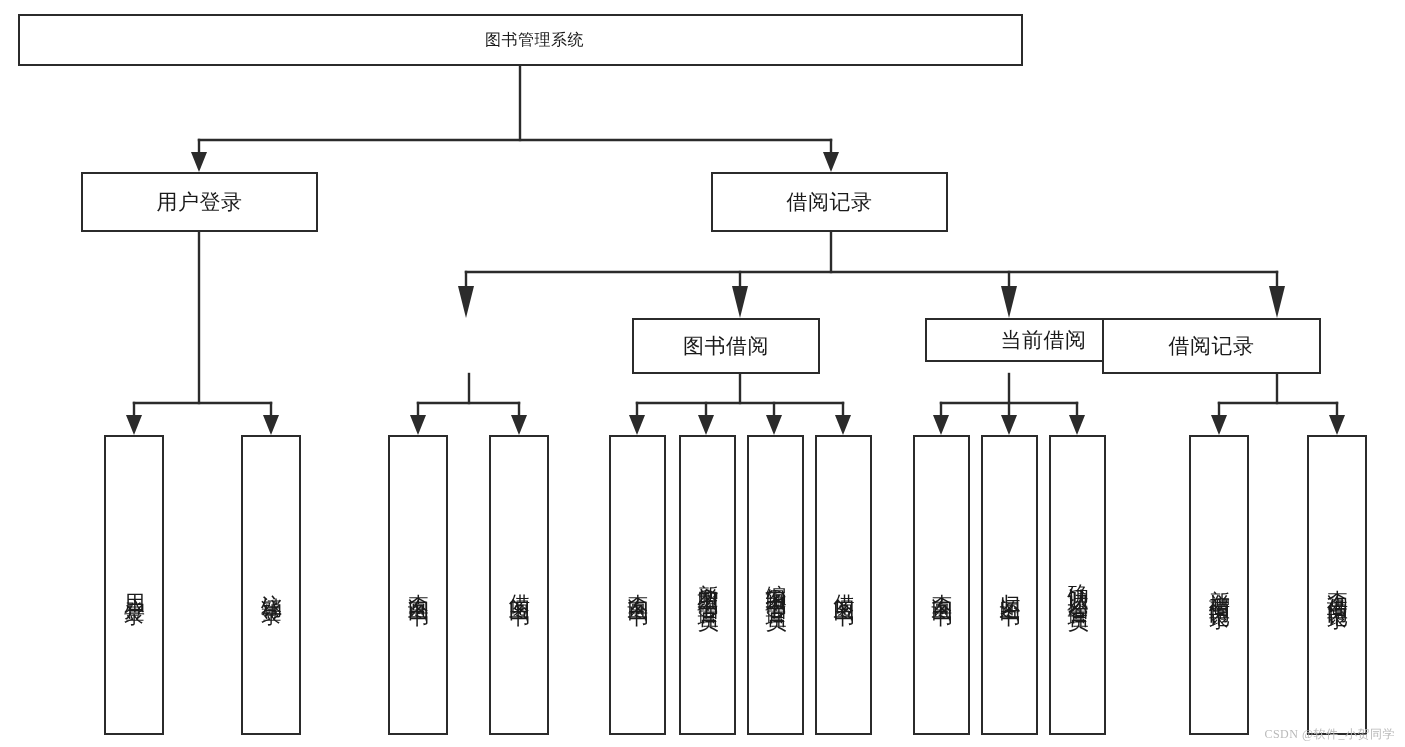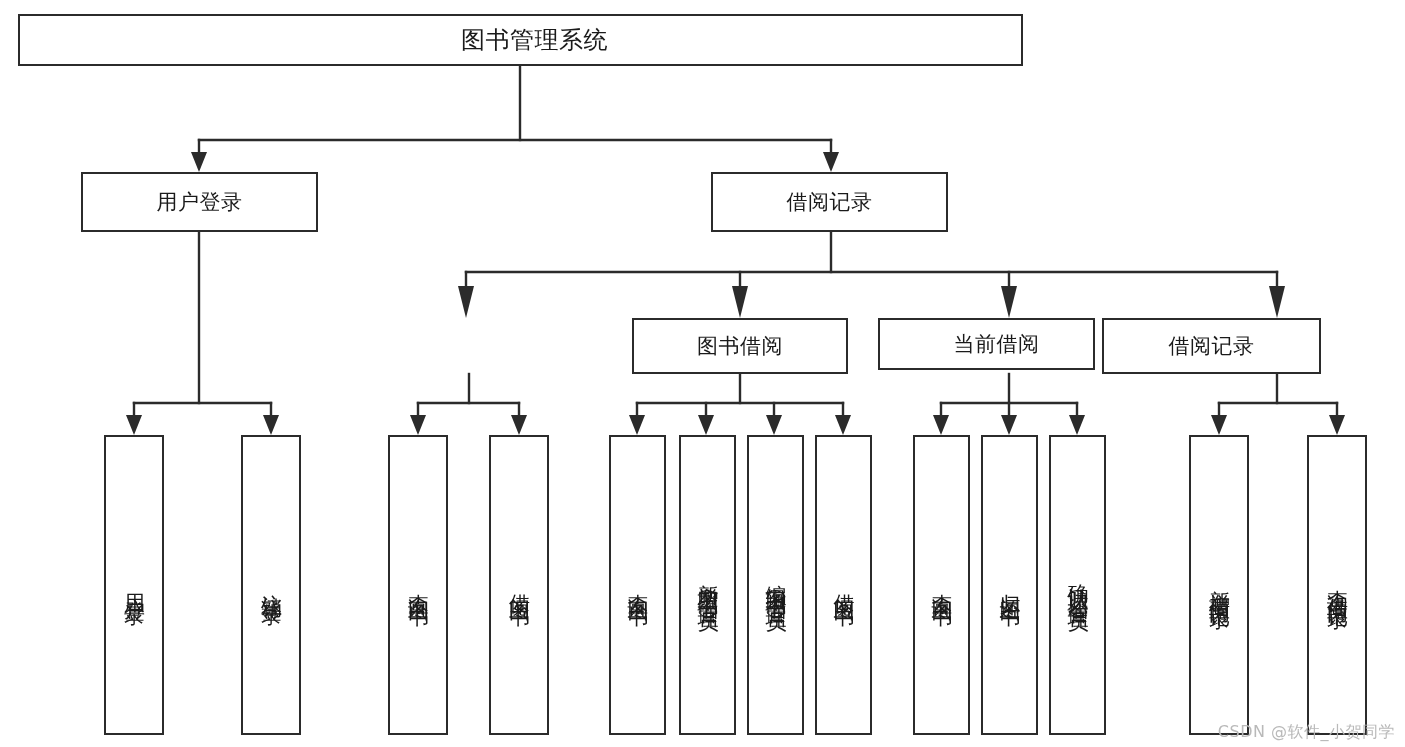--- a/index.html
+++ b/index.html
@@ -45,21 +45,21 @@
   .node .label{
     color:#1a1a1a;
     line-height:1.25;
     white-space:nowrap;
     letter-spacing:0.5px;
   }
   
   .node.horiz .label{
     font-size:21px;
   }
-  .node.root .label{ font-size:24px;margin-left:28px; }
+  .node.root .label{ font-size:16px;margin-left:28px; }
 
   
   .node.leaf{
     align-items:center;
     justify-content:center;
     padding:6px 0;
   }
   .node.leaf .label{
     writing-mode:vertical-rl;
     text-orientation:upright;
@@ -67,25 +67,26 @@
     letter-spacing:4px;
     line-height:1;
     white-space:nowrap;
   }
 
   
   #watermark{
     position:absolute;
     right:10px;
     bottom:4px;
-    font-size:16px;
+    font-size:12px;
     color:#b9b9b9;
     z-index:5;
     white-space:nowrap;
     letter-spacing:0.5px;
+    font-family:Liberation Serif, serif;
   }
 </style>
 </head>
 <body>
 
 <div id="canvas">
 
   <svg id="connectors" viewBox="0 0 1405 747" width="1405" height="747" xmlns="http://www.w3.org/2000/svg">
 
     <line x1="520" y1="66" x2="520" y2="140"></line>
@@ -154,25 +155,25 @@
 
   <div class="node horiz" style="left:81px; top:172px; width:237px; height:60px;">
     <span class="label">用户登录</span>
   </div>
 
   <div class="node horiz" style="left:711px; top:172px; width:237px; height:60px;">
     <span class="label">借阅记录</span>
   </div>
 
 
-  <div class="node horiz" style="left:632px; top:318px; width:216px; height:56px;">
+  <div class="node horiz" style="left:632px; top:318px; width:188px; height:56px;">
     <span class="label">图书借阅</span>
   </div>
 
-  <div class="node horiz" style="left:878px; top:318px; width:217px; height:52px;padding-left:20px;">
+  <div class="node horiz" style="left:925px; top:318px; width:217px; height:44px;padding-left:20px;">
     <span class="label">当前借阅</span>
   </div>
 
   <div class="node horiz" style="left:1102px; top:318px; width:219px; height:56px;">
     <span class="label">借阅记录</span>
   </div>
 
   <div class="node leaf" style="left:104px; top:435px; width:60px; height:300px;">
     <span class="label">用户登录</span>
   </div>

